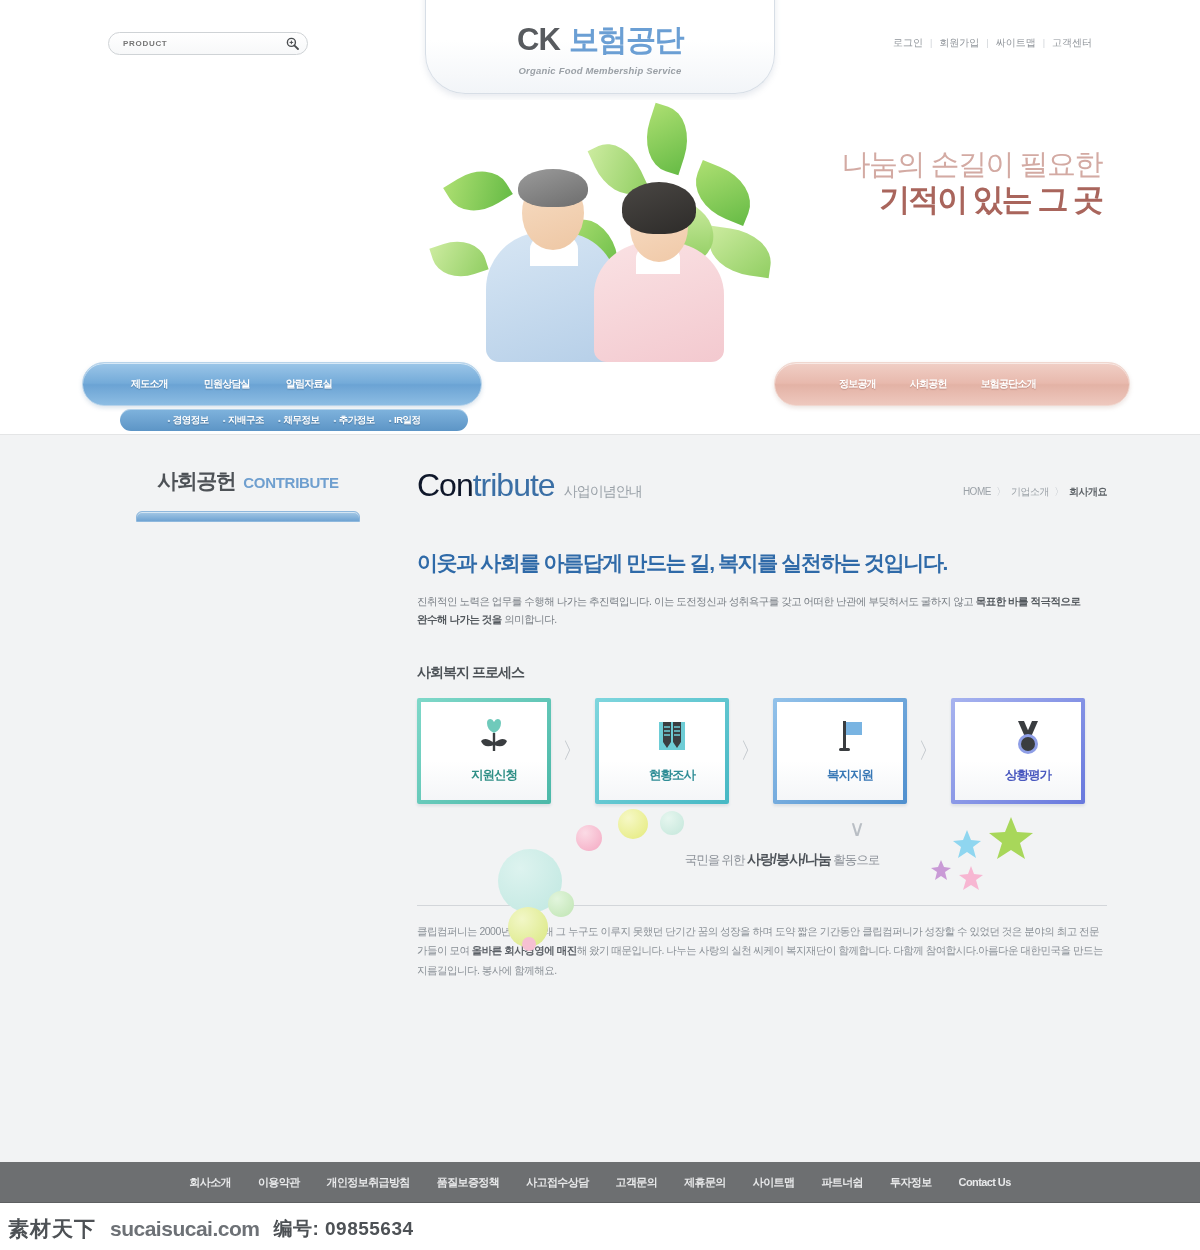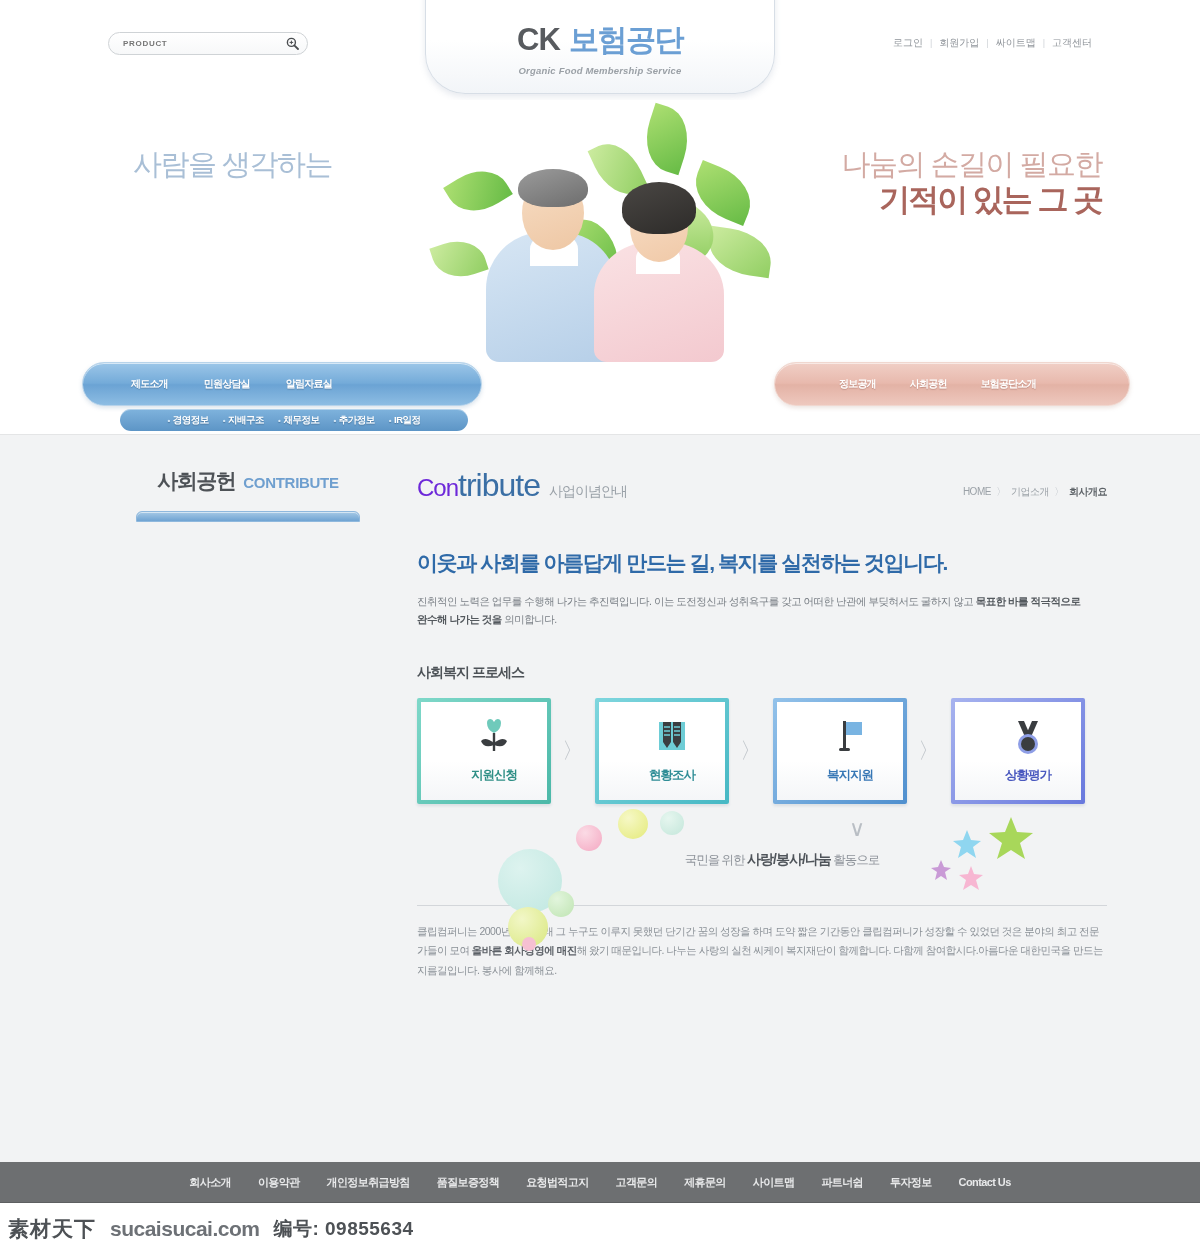--- a/index.html
+++ b/index.html
@@ -208,21 +208,21 @@
     font-size: 12.5px; font-weight: bold; letter-spacing: -.8px;
     color: #5e6368; text-decoration: none; cursor: pointer;
   }
   .side-item.active { color: #4a86c2; }
   .side-item .chev { font-size: 9px; color: #86b0d8; letter-spacing: -1px; }
 
   
   .main { position: absolute; left: 417px; top: 0; width: 690px; }
   .title-row { display: flex; align-items: flex-end; justify-content: space-between; }
   .page-title { display: flex; align-items: baseline; gap: 9px; }
-  .pt-a { font-size: 24px; font-weight: normal; letter-spacing: -1px; color: #6d28d9; }
+  .pt-a { font-size: 32px; font-weight: normal; letter-spacing: -1px; color: #0f172a; }
   .pt-b { font-size: 32px; font-weight: normal; letter-spacing: -1px; color: #3b6fa5; }
   .pt-sub { font-size: 14px; color: #9aa1a8; letter-spacing: -1px; font-weight: normal; }
   .crumb { font-size: 10px; color: #9ba1a7; letter-spacing: -.5px; padding-bottom: 5px; }
   .crumb .cur { color: #5d6267; font-weight: bold; }
   .crumb .arw { color: #bfc4c9; margin: 0 3px; }
 
   .headline {
     margin-top: 45px;
     font-size: 21px; font-weight: bold; color: #2f6aa8;
     letter-spacing: -1.4px;
@@ -370,21 +370,20 @@
     <span class="sep">|</span>
     <a>싸이트맵</a>
     <span class="sep">|</span>
     <a>고객센터</a>
   </div>
 </div>
 
 <div class="hero">
 
   <div class="hero-text hero-left">
-    <div class="hero-l1">사람을 생각하는</div>
   </div>
 
   <div class="hero-text hero-right">
     <div class="hero-l1">나눔의 손길이 필요한</div>
     <div class="hero-l2">기적이 있는 그 곳</div>
   </div>
 
   <div class="hero-art">
 
     <span class="leaf" style="left:205px; top:8px;  width:44px; height:62px; transform:rotate(18deg);"></span>
@@ -576,21 +575,21 @@
         </svg>
     </span>
   </div>
 </div>
 
 <div class="footer-nav">
   <a>회사소개</a>
   <a>이용약관</a>
   <a>개인정보취급방침</a>
   <a>품질보증정책</a>
-  <a>요청법적고지</a>
+  <a>사고접수상담</a>
   <a>고객문의</a>
   <a>제휴문의</a>
   <a>사이트맵</a>
   <a>파트너쉽</a>
   <a>투자정보</a>
   <a>Contact Us</a>
 </div>
 
 <div class="footer-body">
 

